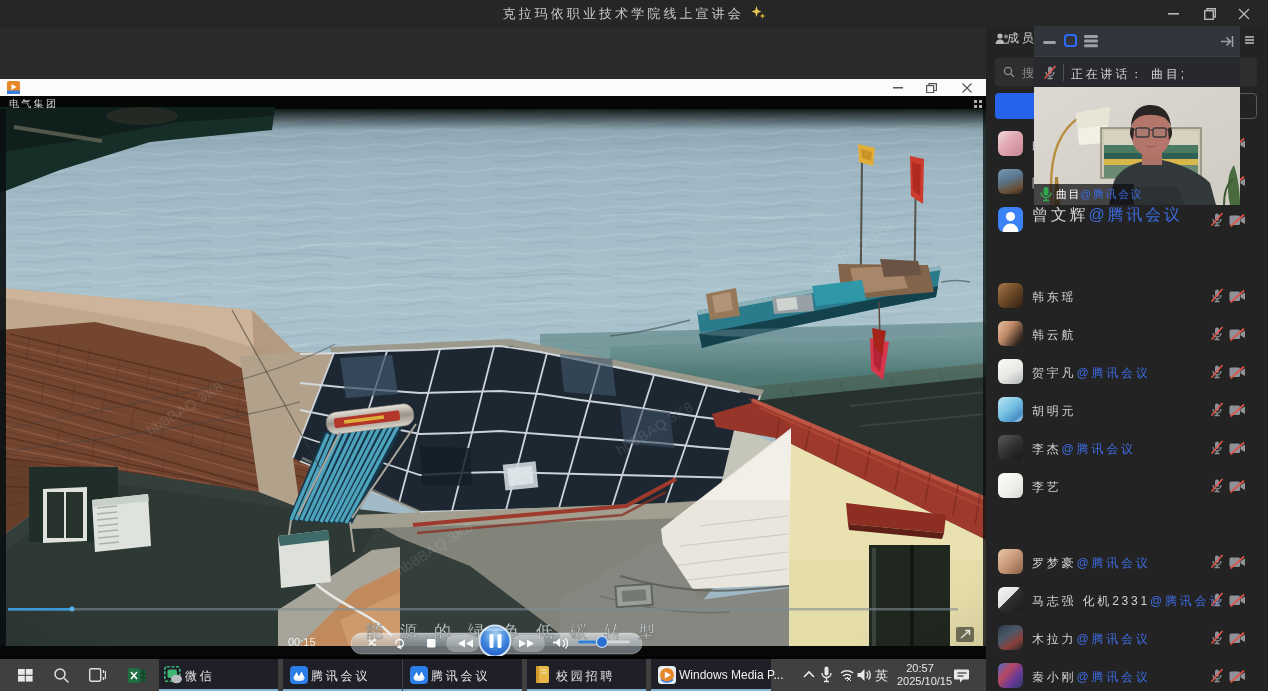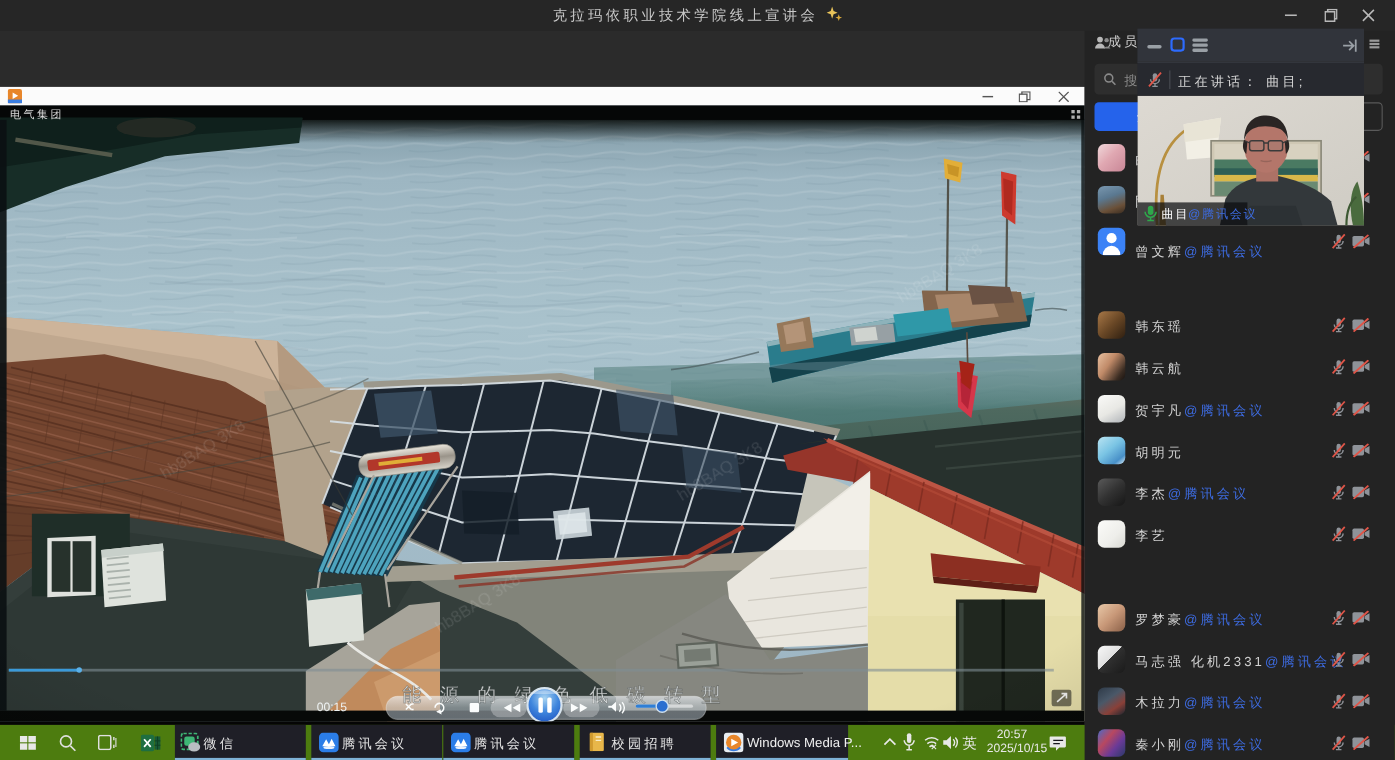--- a/index.html
+++ b/index.html
@@ -2,21 +2,21 @@
 <html><head><meta charset="utf-8">
 <style>
 *{margin:0;padding:0;box-sizing:border-box}
 html,body{width:1268px;height:691px;overflow:hidden;background:#2b2b2b;font-family:"Liberation Sans",sans-serif}
 .abs{position:absolute}
 #titlebar{left:0;top:0;width:1268px;height:28px;background:#262626;color:#c9c9c9;font-size:13px;text-align:center;line-height:28px;letter-spacing:3.1px}
 #share{left:0;top:28px;width:986px;height:631px;background:#2b2b2b}
 #mpbar{left:0;top:79px;width:986px;height:17px;background:#fbfbfb}
 #videowrap{left:0;top:96px;width:986px;height:560px;background:#000}
 #blackstrip{left:0;top:656px;width:986px;height:3px;background:#050505}
-#taskbar{left:0;top:659px;width:1268px;height:32px;background:#4d7c0f}
+#taskbar{left:0;top:659px;width:1268px;height:32px;background:#404040}
 #panel{left:986px;top:28px;width:282px;height:663px;background:#232323}
 #float{left:1034px;top:26px;width:206px;height:179px}
 
 .avb{width:25px;height:25px;border-radius:6px;overflow:hidden}
 .av0{background:linear-gradient(135deg,#f0d8da 0%,#e0a8b2 45%,#c88696 100%)}
 .av1{background:linear-gradient(160deg,#7a98b0 0%,#5a7890 40%,#6a5038 75%,#3a2c20 100%)}
 .av2{background:#3b82f6}
 .av3{background:linear-gradient(135deg,#e0e0e0,#c8c8c8)}
 .av4{background:linear-gradient(135deg,#a87848 0%,#6a4826 50%,#2e1e10 100%)}
 .av5{background:linear-gradient(125deg,#e8c0a0 0%,#c08a68 40%,#3a2c22 80%,#181210 100%)}
@@ -538,21 +538,21 @@
             <rect x="0.5" y="1.5" width="10.5" height="9.5" rx="1.5" fill="#8f9399"></rect>
             <path d="M11.5,5 L16,2.5 L16,10 L11.5,7.5 z" fill="#8f9399"></path>
             <path d="M1.5,12.5 L15,0.5" stroke="#e05548" stroke-width="1.7"></path>
           </svg></div>
 </div>
 <div class="abs" style="left:0;top:76px;width:282px;height:38px">
 <div class="abs avb av2" style="left:12px;top:6px"><svg width="25" height="25" viewBox="0 0 25 25">
             <circle cx="12.5" cy="9.5" r="4.6" fill="#fff"></circle>
             <path d="M4.5,25 a8,8.5 0 0 1 16,0 z" fill="#fff"></path>
           </svg></div>
-<div class="abs" style="left:46px;top:20px;font-size:12px;color:#d2d2d2;white-space:nowrap;letter-spacing:2.8px">曾文辉<span style="color:#3d6be0">@腾讯会议</span></div>
+<div class="abs" style="left:46px;top:4px;font-size:16px;color:#d2d2d2;white-space:nowrap;letter-spacing:2.8px">曾文辉<span style="color:#3d6be0">@腾讯会议</span></div>
 <div class="abs" style="left:224px;top:11px"><svg width="14" height="15" viewBox="0 0 14 15">
             <rect x="5" y="1.5" width="4" height="7.5" rx="2" fill="#8f9399"></rect>
             <path d="M3,7 a4,4 0 0 0 8,0 M7,11 L7,13.5 M4.5,13.5 L9.5,13.5" stroke="#8f9399" stroke-width="1.3" fill="none"></path>
             <path d="M1.5,13.5 L12.5,1" stroke="#e05548" stroke-width="1.6"></path>
           </svg></div>
 <div class="abs" style="left:243px;top:12px"><svg width="17" height="13" viewBox="0 0 17 13">
             <rect x="0.5" y="1.5" width="10.5" height="9.5" rx="1.5" fill="#8f9399"></rect>
             <path d="M11.5,5 L16,2.5 L16,10 L11.5,7.5 z" fill="#8f9399"></path>
             <path d="M1.5,12.5 L15,0.5" stroke="#e05548" stroke-width="1.7"></path>
           </svg></div>

